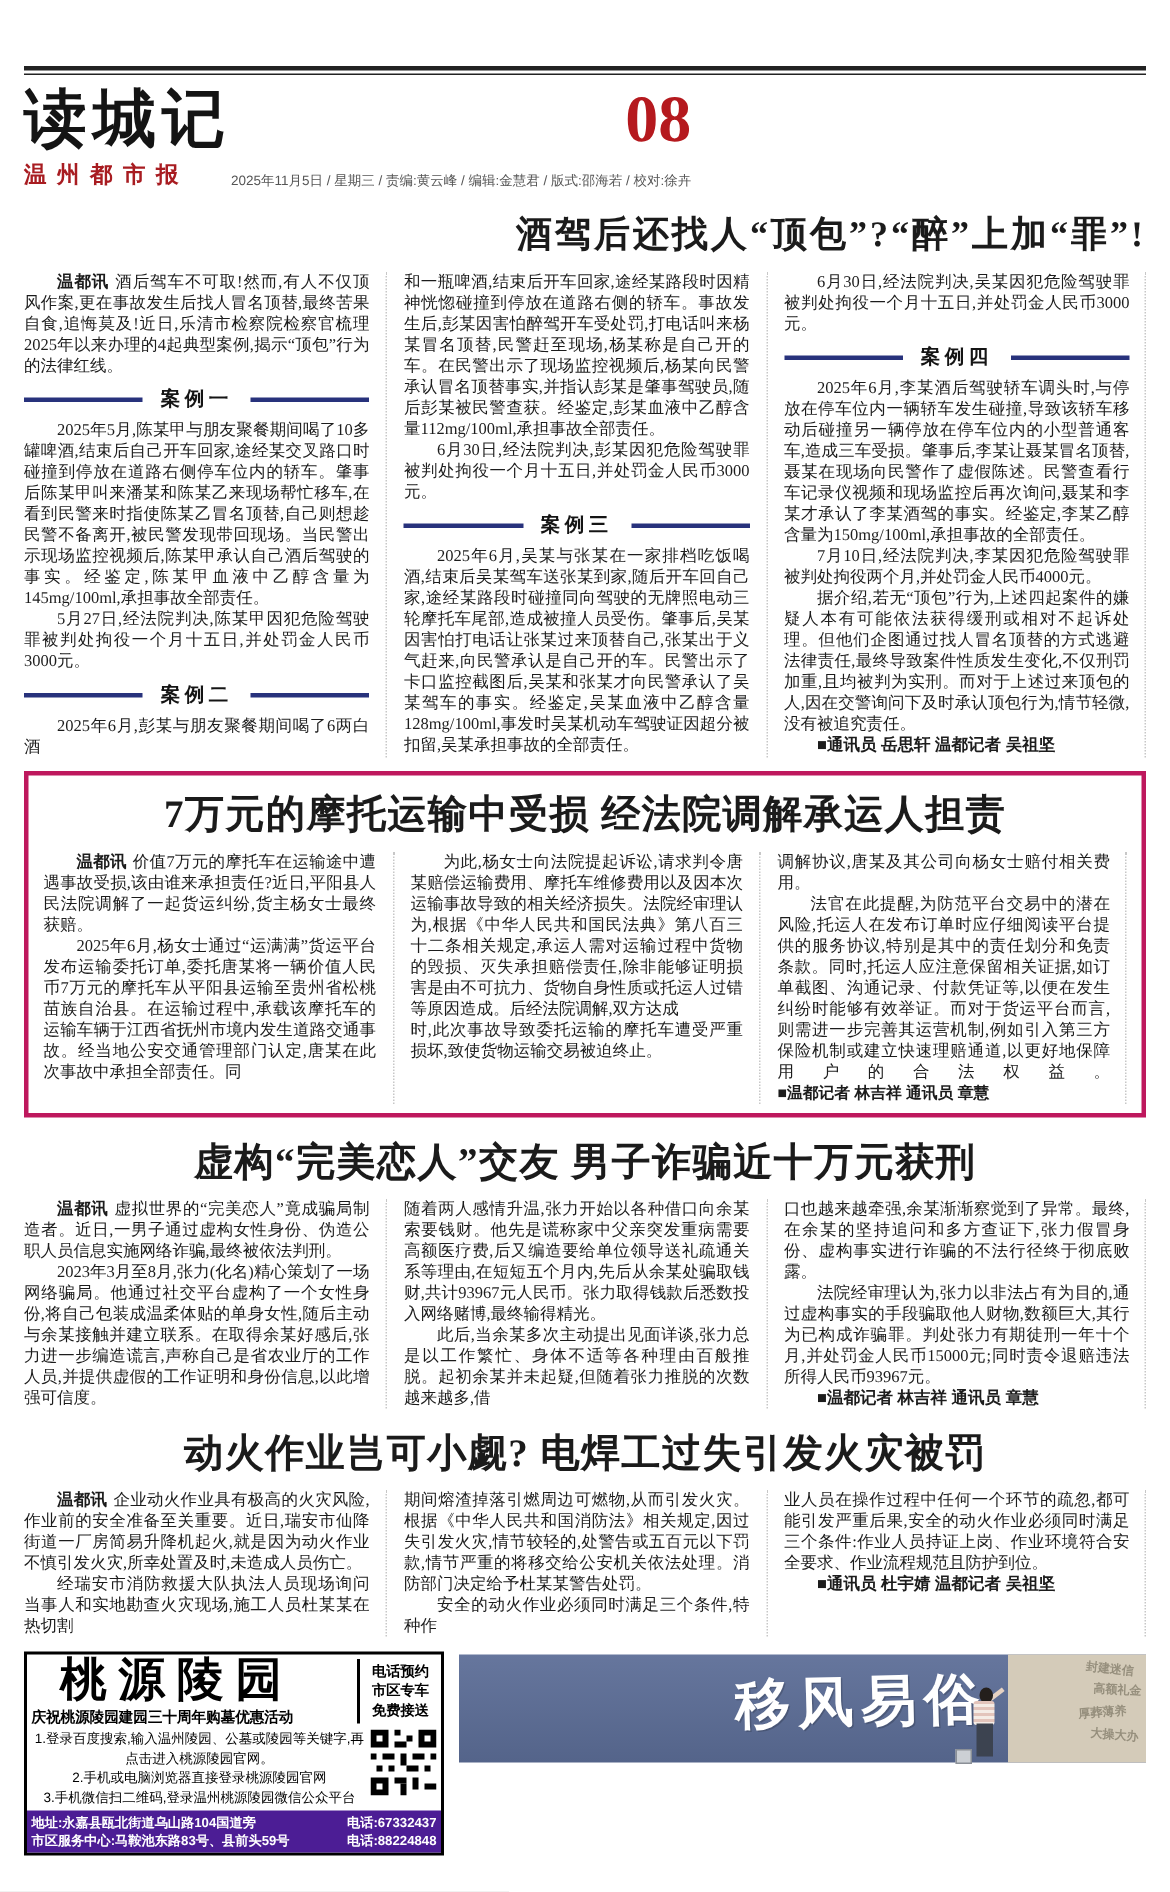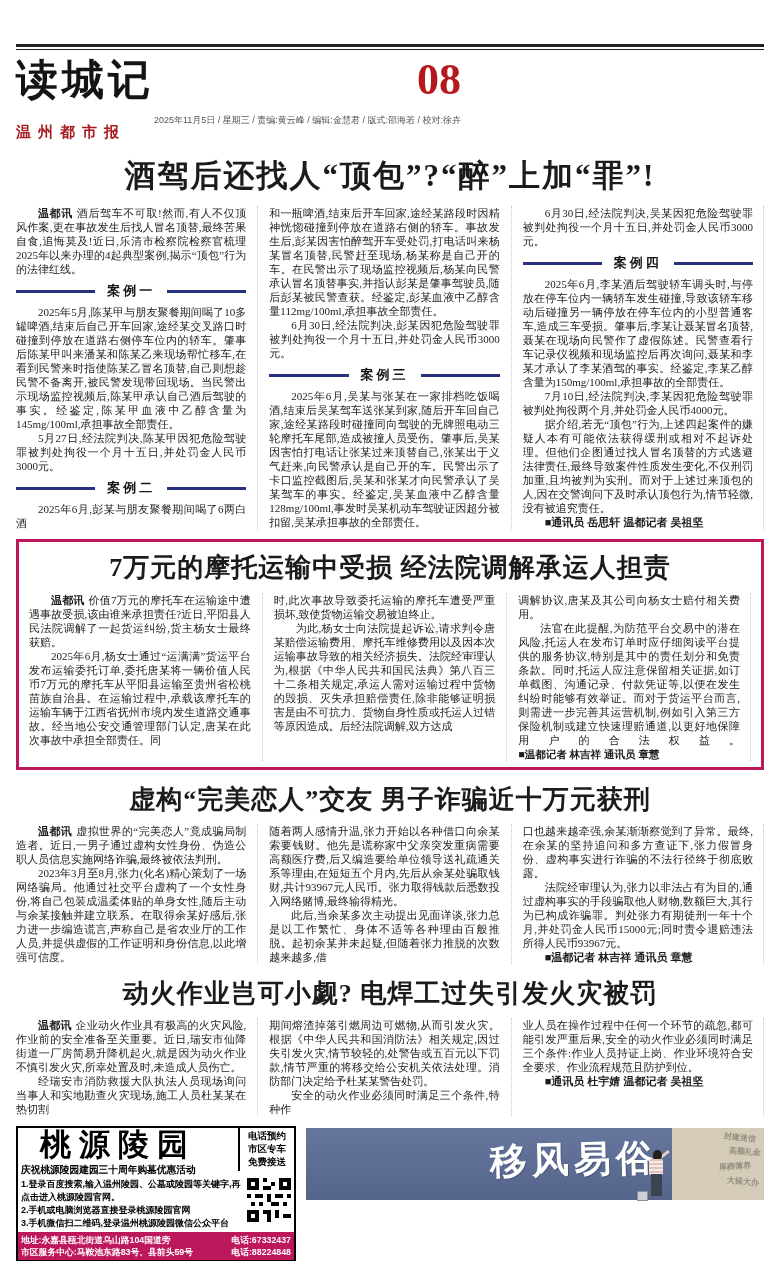--- a/index.html
+++ b/index.html
@@ -4,26 +4,26 @@
 <style>
   html,body{margin:0;padding:0;background:#e8e8e8;}
   .page{width:780px;height:1261px;margin:0 auto;background:#ffffff;position:relative;overflow:hidden;
         font-family:"Liberation Serif","DejaVu Serif",serif;color:#1b1b1b;}
   
   .rules{margin:44px 16px 0;}
   .rule-a{height:3px;background:#222;}
   .rule-b{height:1px;background:#222;margin-top:2px;}
   .header{display:flex;justify-content:flex-start;align-items:flex-start;margin:8px 16px 0;}
   .mast-title{font-size:42px;font-weight:bold;letter-spacing:4px;line-height:1.05;color:#141414;}
-  .mast-sub{font-size:15px;font-weight:bold;color:#a81c21;letter-spacing:7px;margin-top:21px;}
+  .mast-sub{font-size:15px;font-weight:bold;color:#a81c21;letter-spacing:7px;margin-top:5px;}
   .head-right{text-align:right;}
   .pageno{font-size:44px;font-weight:bold;color:#b5191e;line-height:1;}
   .dateline{font-size:9px;color:#555;margin-top:12px;font-family:"Liberation Sans",sans-serif;}
   
-  h1.sec{text-align:center;font-size:31px;font-weight:bold;margin:13px 16px 9px;letter-spacing:2px;}
+  h1.sec{text-align:right;font-size:24px;font-weight:bold;margin:13px 16px 9px;letter-spacing:2px;}
   h2.sec{text-align:center;font-size:26px;font-weight:bold;margin:12px 16px 7px;letter-spacing:1px;}
   .cols{display:flex;margin:0 16px;border-right:1px dotted #c7c7c7;padding-right:10px;}
   .col{flex:1;min-width:0;}
   .col + .col{border-left:1px dotted #c7c7c7;margin-left:11px;padding-left:11px;}
   p.bp{margin:0;font-size:11px;line-height:14px;text-align:justify;text-indent:2em;color:#1c1c1c;}
   p.bp.cont{text-indent:0;}
   .wd{font-weight:bold;font-family:"Liberation Sans",sans-serif;margin-right:4px;}
   .casehead{display:flex;align-items:center;margin:6px 0 5px;}
   .ch-ln{flex:1;height:3px;background:#28327c;}
   .ch-lbl{margin:0 12px;font-size:13px;font-weight:bold;font-family:"Liberation Sans",sans-serif;
@@ -32,31 +32,31 @@
           font-family:"Liberation Sans",sans-serif;text-indent:0;}
   .byl-in{font-family:"Liberation Sans",sans-serif;font-weight:bold;font-size:10.5px;white-space:nowrap;}
   
   .redbox{border:3px solid #be185d;margin:9px 16px 0;padding:5px 10px 6px;}
   .redbox h2{text-align:center;font-size:26px;font-weight:bold;margin:3px 0 8px;letter-spacing:1px;}
   .redbox .cols{margin:0;}
   
   .ads{display:flex;gap:10px;margin:10px 16px 0;align-items:flex-start;}
   .ad{width:276px;flex:none;border:2px solid #000;background:#fff;
       font-family:"Liberation Sans",sans-serif;color:#000;}
-  .ad-toprow{display:flex;align-items:flex-start;gap:20px;}
+  .ad-toprow{display:flex;align-items:center;gap:20px;}
   .ad-tl{flex:1;padding:1px 3px 0;}
   .ad-title{font-size:31px;font-weight:bold;text-align:center;letter-spacing:8px;line-height:1.05;}
   .ad-sub{font-size:10px;font-weight:bold;margin-top:1px;white-space:nowrap;transform:scaleX(.97);transform-origin:left;}
   .ad-contact{width:52px;border-left:2px solid #000;display:flex;flex-direction:column;
               justify-content:space-around;text-align:center;font-size:9.5px;font-weight:bold;padding:2px 1px;}
   .ad-mid{display:flex;padding:1px 3px 2px;}
-  .ad-items{flex:1;font-size:9px;font-weight:bold;line-height:1.45;}
+  .ad-items{flex:1;font-size:9px;font-weight:normal;line-height:1.45;text-align:center;}
   .ad-items div{margin:0;}
   .ad-qr{width:44px;height:44px;margin-left:2px;flex:none;}
-  .ad-foot{background:#be185d;color:#fff;font-size:8.8px;font-weight:bold;padding:2px 3px;line-height:1.4;}
+  .ad-foot{background:#4c1d95;color:#fff;font-size:8.8px;font-weight:bold;padding:2px 3px;line-height:1.4;}
   .ad-foot .row{display:flex;justify-content:space-between;}
   
   .banner{flex:1;height:72px;background:linear-gradient(180deg,#66769d,#54648a);position:relative;margin-top:2px;}
   .b-patch{position:absolute;right:0;top:0;width:92px;height:72px;background:#d4cbb9;}
   .b-w{position:absolute;font-size:8px;font-weight:bold;color:#968f7d;white-space:nowrap;
        font-family:"Liberation Sans",sans-serif;}
   .b-w1{top:4px;right:8px;transform:rotate(6deg);}
   .b-w2{top:18px;right:3px;transform:rotate(3deg);}
   .b-w3{top:33px;right:13px;transform:rotate(-4deg);}
   .b-w4{top:48px;right:5px;transform:rotate(5deg);}
@@ -136,22 +136,22 @@
   </section>
 
   <section class="redbox">
     <h2>7万元的摩托运输中受损 经法院调解承运人担责</h2>
     <div class="cols">
       <div class="col">
         <p class="bp"><span class="wd">温都讯</span><span>价值7万元的摩托车在运输途中遭遇事故受损,该由谁来承担责任?近日,平阳县人民法院调解了一起货运纠纷,货主杨女士最终获赔。</span></p>
         <p class="bp">2025年6月,杨女士通过“运满满”货运平台发布运输委托订单,委托唐某将一辆价值人民币7万元的摩托车从平阳县运输至贵州省松桃苗族自治县。在运输过程中,承载该摩托车的运输车辆于江西省抚州市境内发生道路交通事故。经当地公安交通管理部门认定,唐某在此次事故中承担全部责任。同</p>
       </div>
       <div class="col">
+        <p class="bp">为此,杨女士向法院提起诉讼,请求判令唐某赔偿运输费用、摩托车维修费用以及因本次运输事故导致的相关经济损失。法院经审理认为,根据《中华人民共和国民法典》第八百三十二条相关规定,承运人需对运输过程中货物的毁损、灭失承担赔偿责任,除非能够证明损害是由不可抗力、货物自身性质或托运人过错等原因造成。后经法院调解,双方达成</p>
         <p class="bp cont">时,此次事故导致委托运输的摩托车遭受严重损坏,致使货物运输交易被迫终止。</p>
-        <p class="bp">为此,杨女士向法院提起诉讼,请求判令唐某赔偿运输费用、摩托车维修费用以及因本次运输事故导致的相关经济损失。法院经审理认为,根据《中华人民共和国民法典》第八百三十二条相关规定,承运人需对运输过程中货物的毁损、灭失承担赔偿责任,除非能够证明损害是由不可抗力、货物自身性质或托运人过错等原因造成。后经法院调解,双方达成</p>
       </div>
       <div class="col">
         <p class="bp cont">调解协议,唐某及其公司向杨女士赔付相关费用。</p>
         <p class="bp"><span>法官在此提醒,为防范平台交易中的潜在风险,托运人在发布订单时应仔细阅读平台提供的服务协议,特别是其中的责任划分和免责条款。同时,托运人应注意保留相关证据,如订单截图、沟通记录、付款凭证等,以便在发生纠纷时能够有效举证。而对于货运平台而言,则需进一步完善其运营机制,例如引入第三方保险机制或建立快速理赔通道,以更好地保障用户的合法权益。</span><b class="byl-in">■温都记者 林吉祥 通讯员 章慧</b></p>
       </div>
     </div>
   </section>
 
   <section>
     <h2 class="sec">虚构“完美恋人”交友 男子诈骗近十万元获刑</h2>

